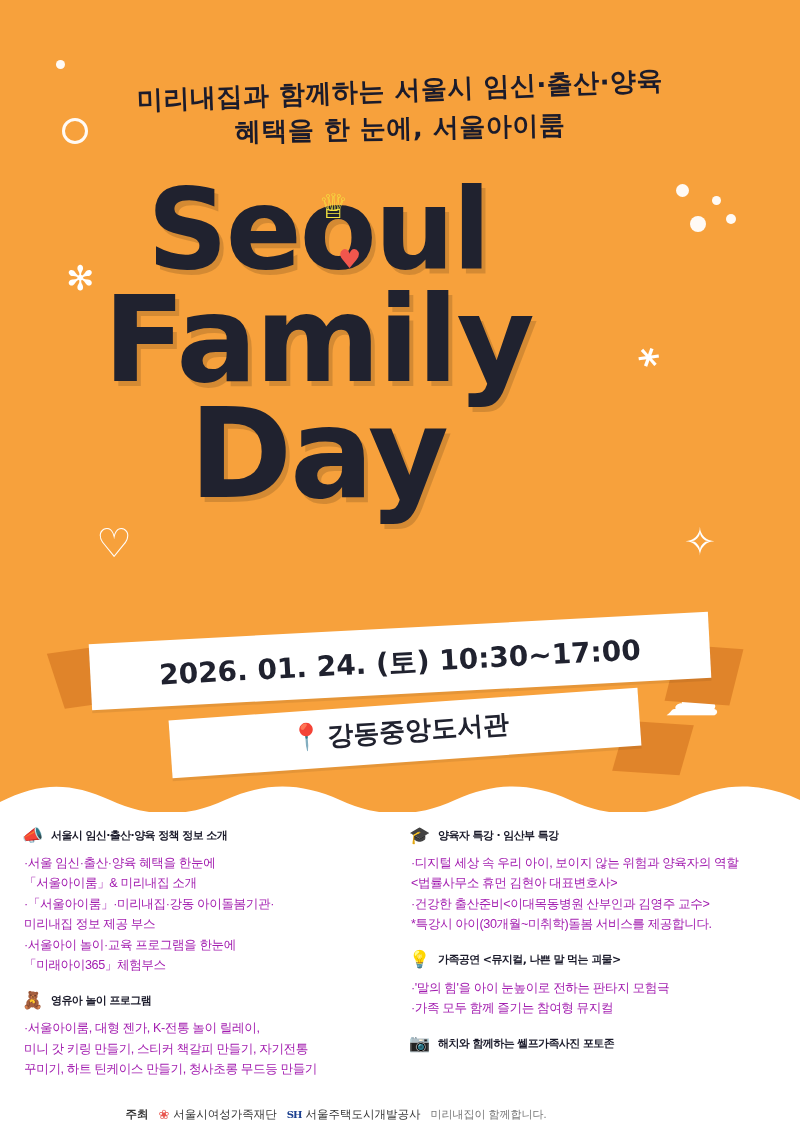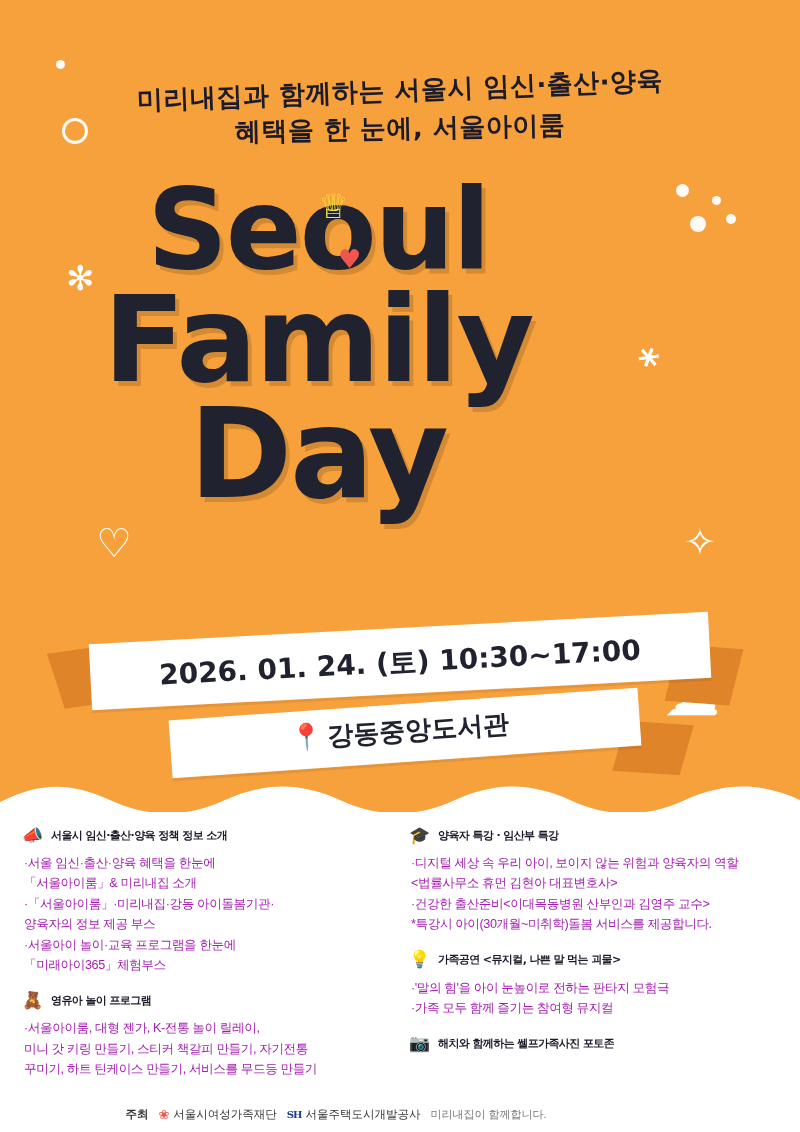--- a/index.html
+++ b/index.html
@@ -215,35 +215,35 @@
 
       <div class="block">
         <div class="blk-head">
           <span class="blk-ico">📣</span>
           <span class="blk-title">서울시 임신·출산·양육 정책 정보 소개</span>
         </div>
         <div class="blk-body">
           <p>·서울 임신·출산·양육 혜택을 한눈에</p>
           <p>「서울아이룸」&amp; 미리내집 소개</p>
           <p>·「서울아이룸」·미리내집·강동 아이돌봄기관·</p>
-          <p>양육자의 정보 제공 부스</p>
+          <p>미리내집 정보 제공 부스</p>
           <p>·서울아이 놀이·교육 프로그램을 한눈에</p>
           <p>「미래아이365」체험부스</p>
         </div>
       </div>
 
       <div class="block">
         <div class="blk-head">
           <span class="blk-ico">🧸</span>
           <span class="blk-title">영유아 놀이 프로그램</span>
         </div>
         <div class="blk-body">
           <p>·서울아이룸, 대형 젠가, K-전통 놀이 릴레이,</p>
           <p>미니 갓 키링 만들기, 스티커 책갈피 만들기, 자기전통</p>
-          <p>꾸미기, 하트 틴케이스 만들기, 서비스를 무드등 만들기</p>
+          <p>꾸미기, 하트 틴케이스 만들기, 청사초롱 무드등 만들기</p>
         </div>
       </div>
 
     </div>
 
     <div class="col">
 
       <div class="block">
         <div class="blk-head">
           <span class="blk-ico">🎓</span>

